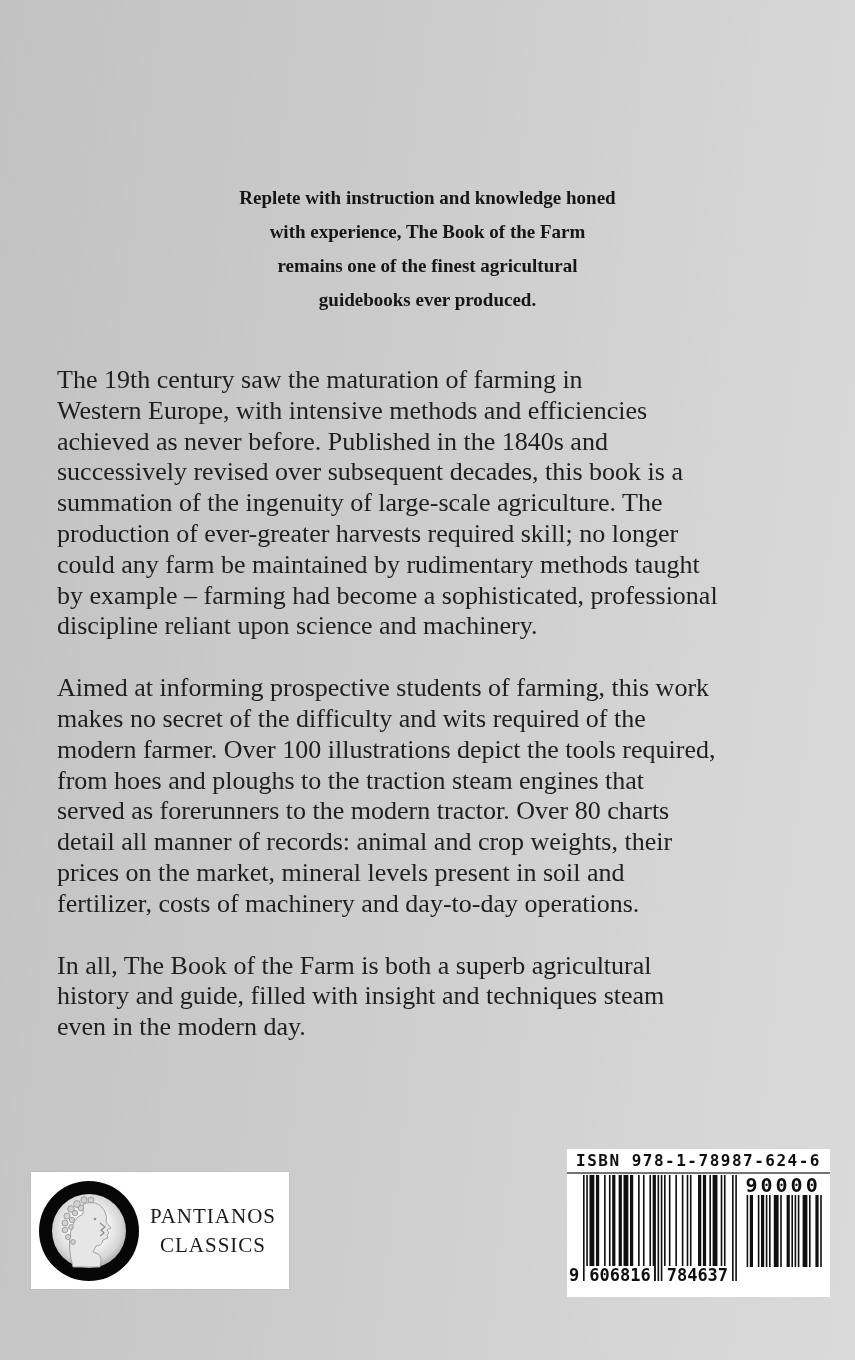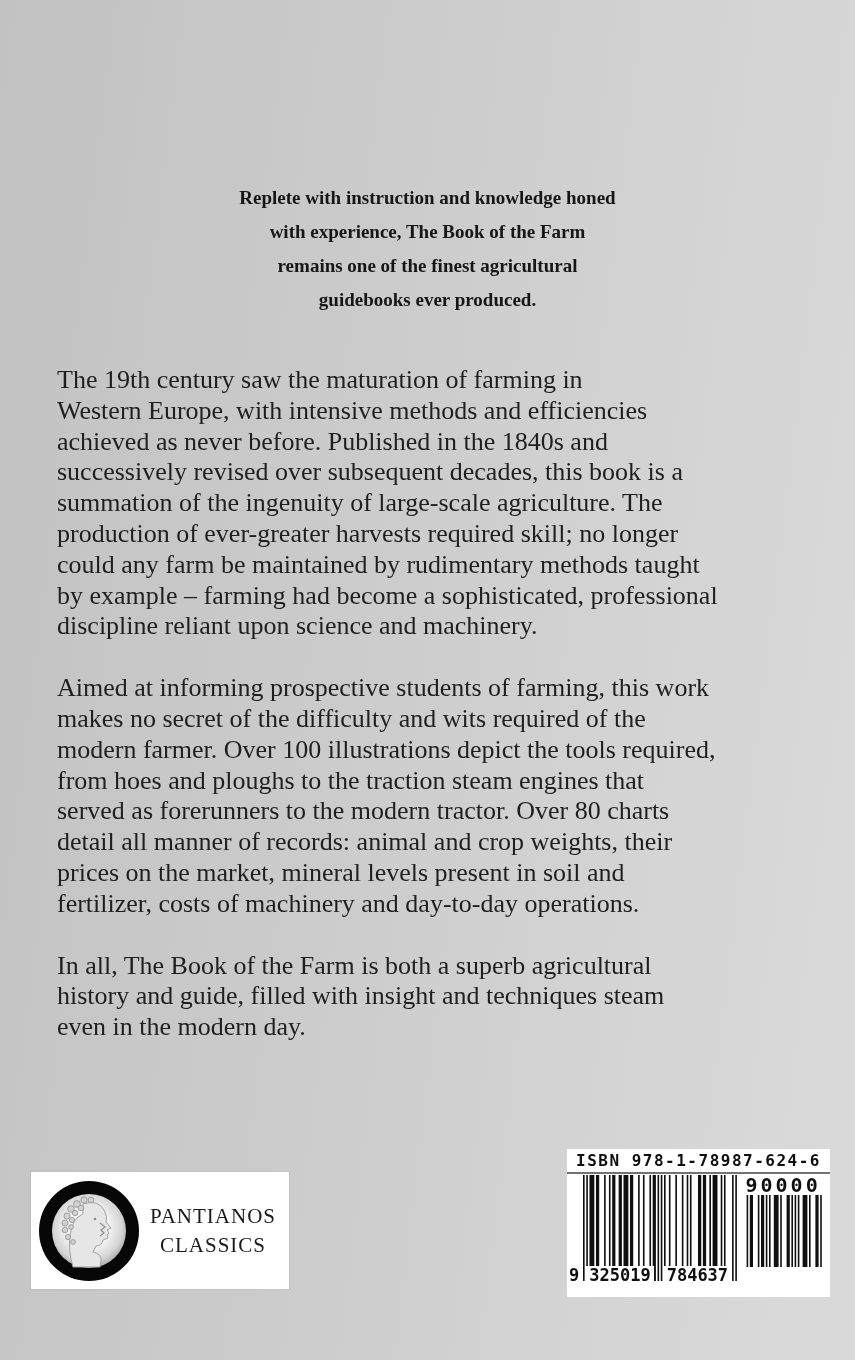--- a/index.html
+++ b/index.html
@@ -179,21 +179,21 @@
               <rect x="126.36" y="0" width="1.62" height="106" fill="#101010"></rect>
               <rect x="129.60" y="0" width="4.86" height="106" fill="#101010"></rect>
               <rect x="137.70" y="0" width="1.62" height="106" fill="#101010"></rect>
               <rect x="140.94" y="0" width="1.62" height="106" fill="#101010"></rect>
               <rect x="149.04" y="0" width="1.62" height="106" fill="#101010"></rect>
               <rect x="152.28" y="0" width="1.62" height="106" fill="#101010"></rect>
             </svg></div>
         <div class="bc-digits">
           <span class="dgrp d-first">9</span>
           <span class="gap1"></span>
-          <span class="dgrp">325019</span>
+          <span class="dgrp">606816</span>
           <span class="gap2"></span>
           <span class="dgrp">784637</span>
         </div>
       </div>
       <div class="bc-addon">
         <div class="bc-price">90000</div>
         <div class="bars"><svg width="76.8" height="72" xmlns="http://www.w3.org/2000/svg">
               <rect x="1.60" y="0" width="1.60" height="72" fill="#101010"></rect>
               <rect x="4.80" y="0" width="3.20" height="72" fill="#101010"></rect>
               <rect x="12.80" y="0" width="1.60" height="72" fill="#101010"></rect>

